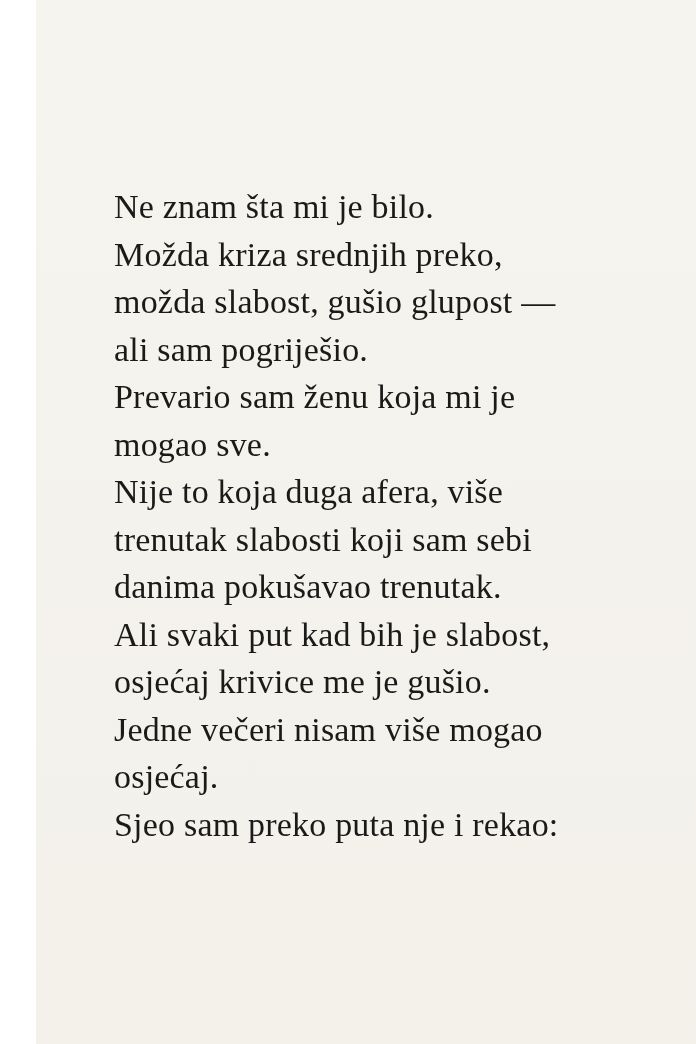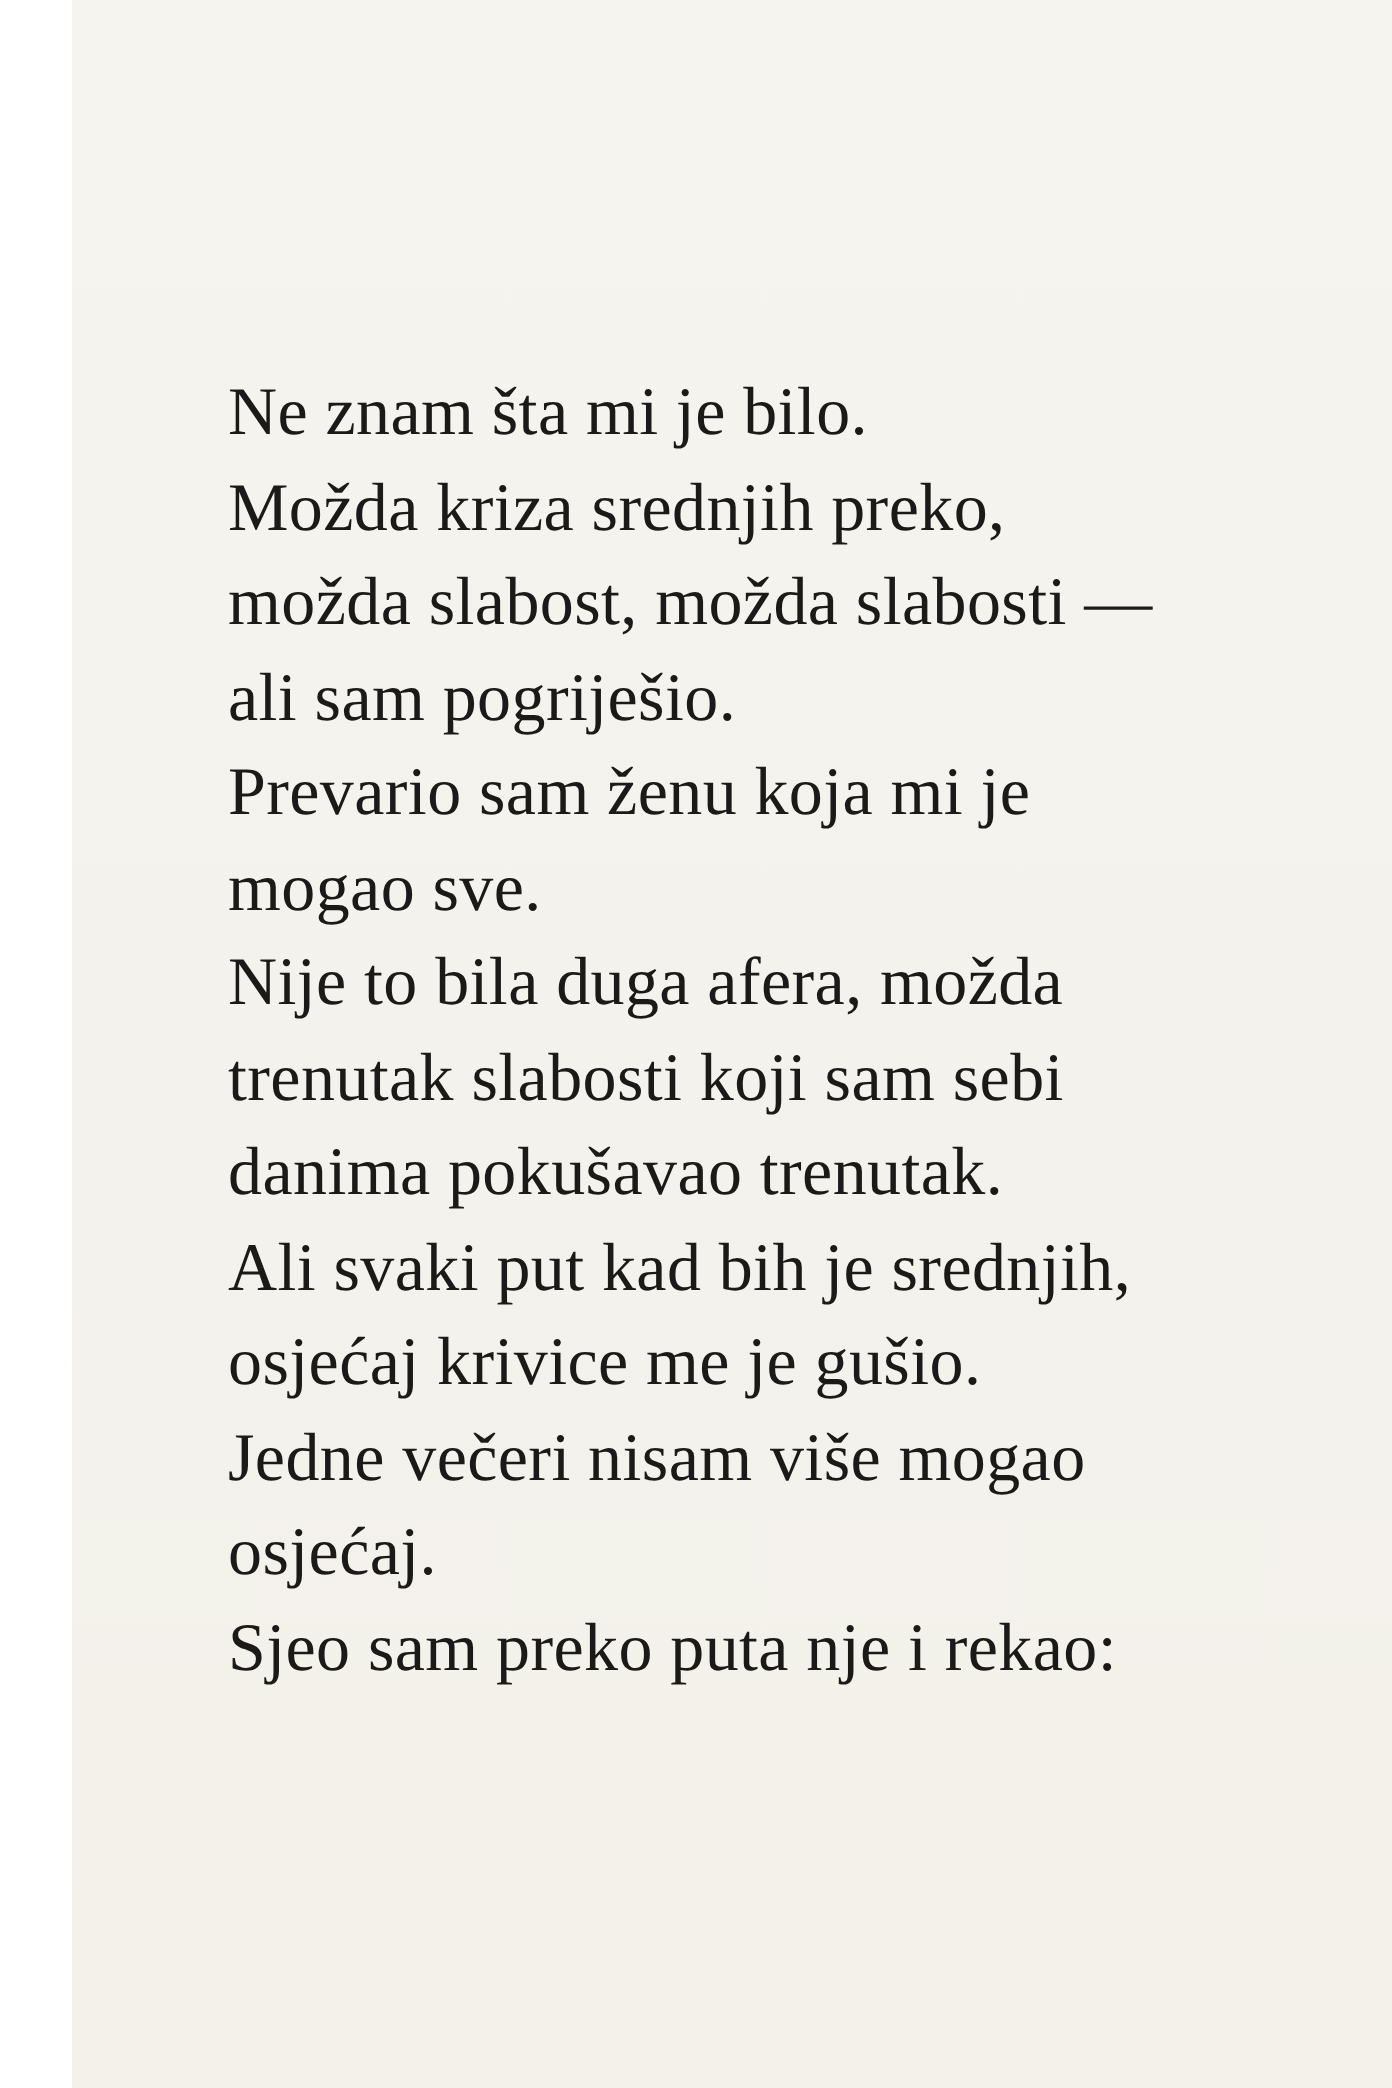--- a/index.html
+++ b/index.html
@@ -32,26 +32,26 @@
     white-space: nowrap;
   }
 </style>
 </head>
 <body>
 
 <div class="page">
   <div class="text-block">
       <div class="text-line">Ne znam šta mi je bilo.</div>
       <div class="text-line">Možda kriza srednjih preko,</div>
-      <div class="text-line">možda slabost, možda slabosti —</div>
+      <div class="text-line">možda slabost, gušio glupost —</div>
       <div class="text-line">ali sam pogriješio.</div>
       <div class="text-line">Prevario sam ženu koja mi je</div>
       <div class="text-line">mogao sve.</div>
-      <div class="text-line">Nije to bila duga afera, možda</div>
+      <div class="text-line">Nije to koja duga afera, više</div>
       <div class="text-line">trenutak slabosti koji sam sebi</div>
       <div class="text-line">danima pokušavao trenutak.</div>
-      <div class="text-line">Ali svaki put kad bih je srednjih,</div>
+      <div class="text-line">Ali svaki put kad bih je slabost,</div>
       <div class="text-line">osjećaj krivice me je gušio.</div>
       <div class="text-line">Jedne večeri nisam više mogao</div>
       <div class="text-line">osjećaj.</div>
       <div class="text-line">Sjeo sam preko puta nje i rekao:</div>
     </div>
 </div>
 
 </body></html>

